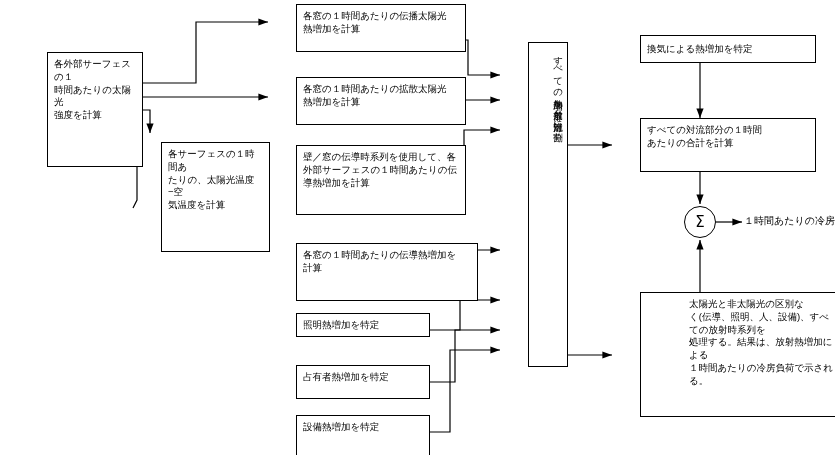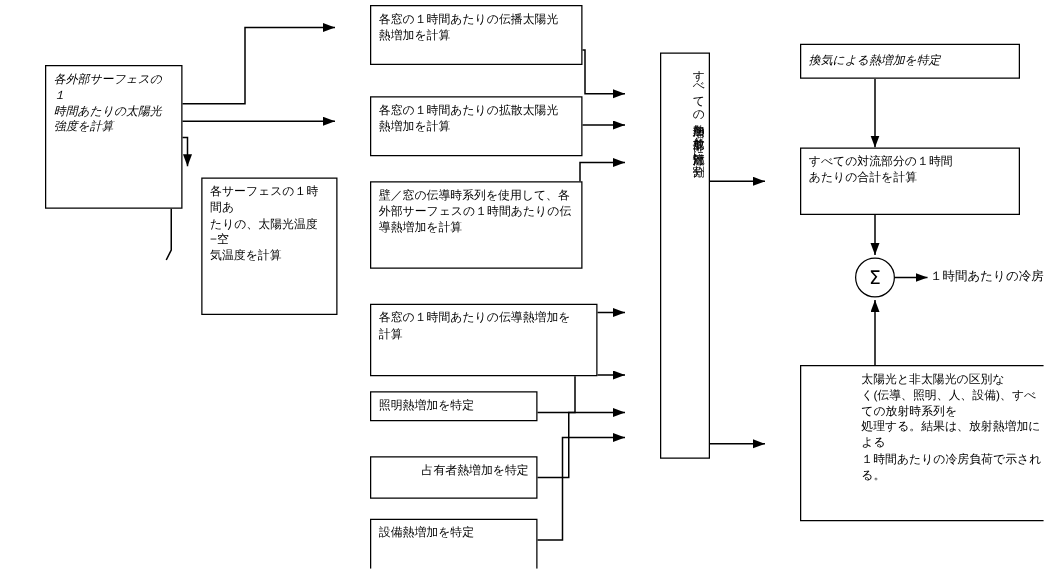--- a/index.html
+++ b/index.html
@@ -108,21 +108,21 @@
       <path d="M700,63 L700,118" marker-end="url(#arrow)"></path>
 
       <path d="M700,172 L700,204" marker-end="url(#arrow)"></path>
 
       <path d="M700,292 L700,240" marker-end="url(#arrow)"></path>
 
       <path d="M716,222 L742,222" marker-end="url(#arrow)"></path>
     </g>
   </svg>
 
-  <div class="node" style="left:8px; top:52px; width:110px; height:115px;font-style:italic;">各外部サーフェスの１
+  <div class="node" style="left:19px; top:52px; width:96px; height:115px;">各外部サーフェスの１
 時間あたりの太陽光
 強度を計算</div>
 
   <div class="node" style="left:133px; top:142px; width:109px; height:110px;">各サーフェスの１時間あ
 たりの、太陽光温度−空
 気温度を計算</div>
 
   <div class="node" style="left:268px; top:4px; width:170px; height:48px;">各窓の１時間あたりの伝播太陽光
 熱増加を計算</div>
 
@@ -131,27 +131,27 @@
 
   <div class="node" style="left:268px; top:145px; width:170px; height:70px;">壁／窓の伝導時系列を使用して、各
 外部サーフェスの１時間あたりの伝
 導熱増加を計算</div>
 
   <div class="node" style="left:268px; top:243px; width:182px; height:58px;">各窓の１時間あたりの伝導熱増加を
 計算</div>
 
   <div class="node" style="left:268px; top:313px; width:134px; height:24px;">照明熱増加を特定</div>
 
-  <div class="node" style="left:268px; top:365px; width:134px; height:34px;text-align:right;">占有者熱増加を特定</div>
+  <div class="node" style="left:268px; top:365px; width:134px; height:34px;">占有者熱増加を特定</div>
 
   <div class="node" style="left:268px; top:415px; width:134px; height:50px;">設備熱増加を特定</div>
 
   <div class="node vertical" style="left:500px; top:42px; width:40px; height:325px;">すべての熱増加を放射部と対流部に分割</div>
 
-  <div class="node" style="left:612px; top:35px; width:176px; height:28px; display:flex; align-items:center;font-style:italic;">換気による熱増加を特定</div>
+  <div class="node" style="left:612px; top:35px; width:176px; height:28px; display:flex; align-items:center;">換気による熱増加を特定</div>
 
   <div class="node" style="left:612px; top:118px; width:176px; height:54px;">すべての対流部分の１時間
 あたりの合計を計算</div>
 
   <div class="node" style="left:612px; top:292px; width:205px; height:125px;padding-left:48px;">太陽光と非太陽光の区別な
 く(伝導、照明、人、設備)、すべての放射時系列を
 処理する。結果は、放射熱増加による
 １時間あたりの冷房負荷で示される。</div>
 
   <div class="sigma" style="left:684px; top:206px; width:32px; height:32px;">Σ</div>

